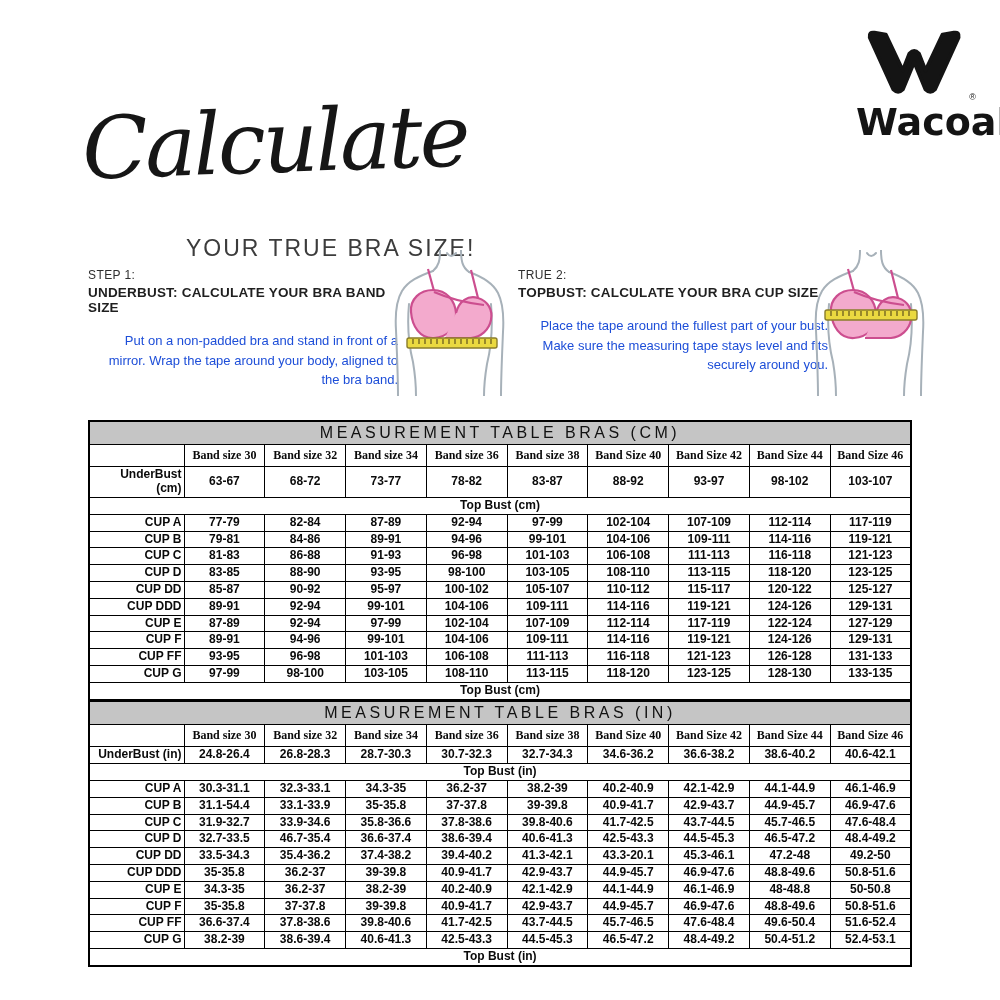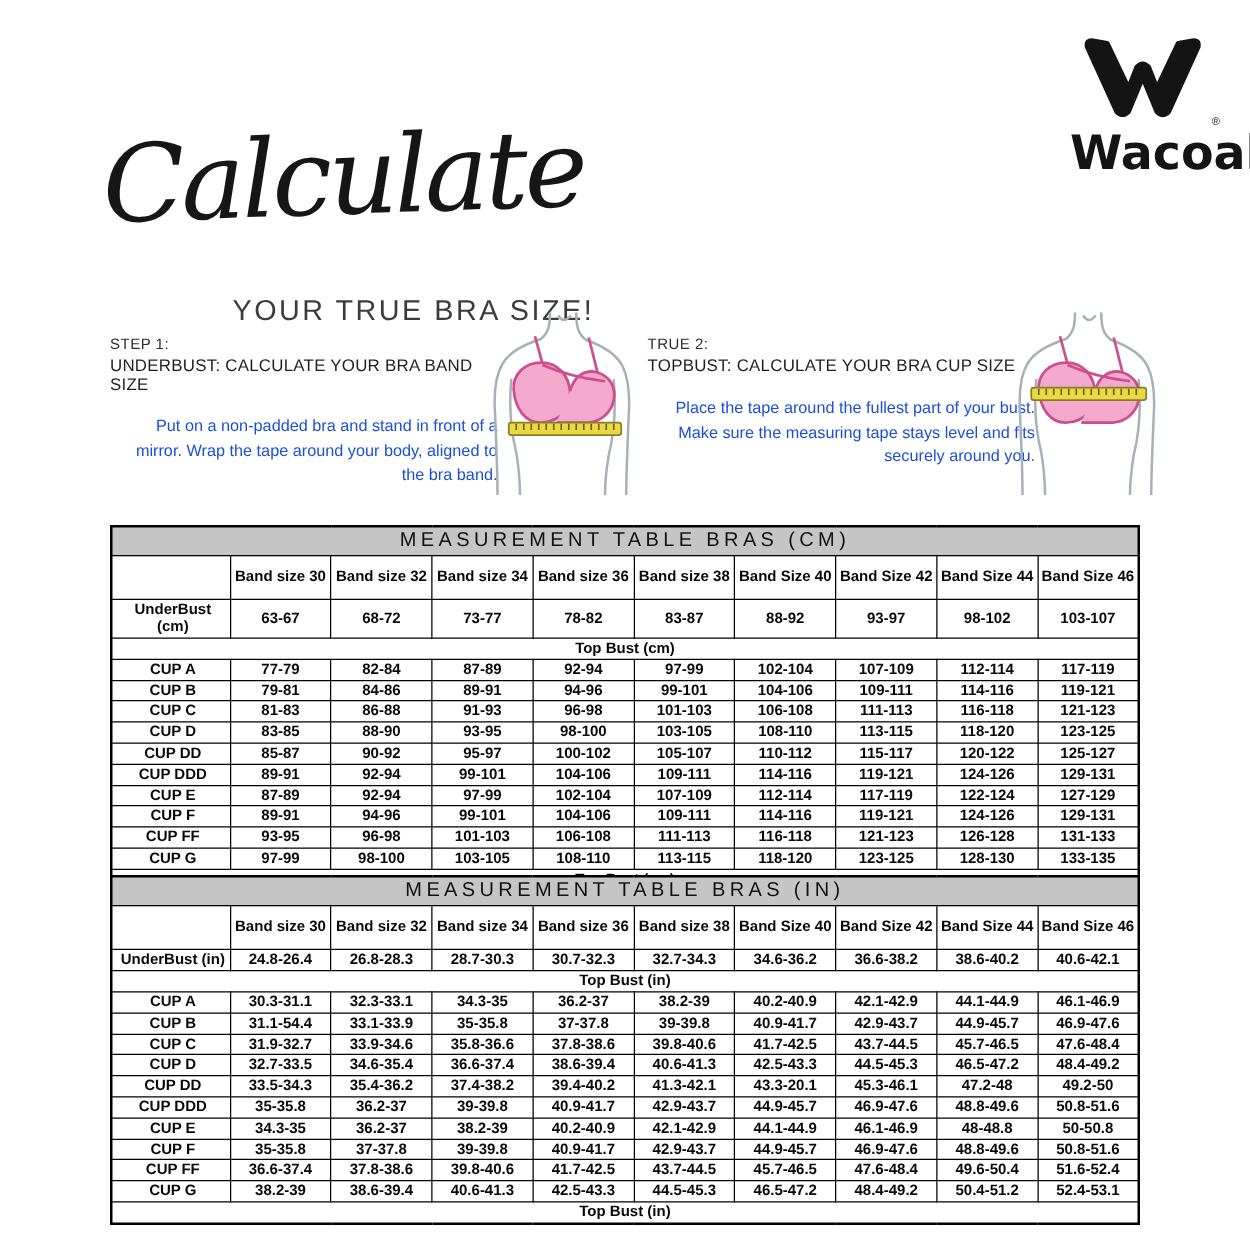--- a/index.html
+++ b/index.html
@@ -15,34 +15,34 @@
 
   
   .script-title { position:absolute; left:82px; top:92px; font-family:"DejaVu Serif", serif; font-style:italic; font-size:86px; color:#161616; letter-spacing:-3px; transform:rotate(-2deg); }
   .subtitle { position:absolute; left:186px; top:203px; font-size:23px; letter-spacing:2px; color:#3c3c3c;margin-top:32px; }
 
   
   .step-text { position:absolute; width:310px; }
   .step-1-text { left:88px; top:268px; }
   .step-2-text { left:518px; top:268px; }
   .step-label { font-size:12px; color:#2e2e2e; letter-spacing:.4px; margin-bottom:3px; }
-  .step-heading { font-size:13.5px; font-weight:normal; color:#1f1f1f; letter-spacing:.2px; margin-bottom:16px; }
+  .step-heading { font-size:13.5px; font-weight:bold; color:#1f1f1f; letter-spacing:.2px; margin-bottom:16px; }
   .step-body { font-size:13px; color:#1d4ed8; line-height:1.5;text-align:right; }
   .illustration { position:absolute; width:125px; height:146px; }
   .illo-1 { left:387px; top:250px; }
   .illo-2 { left:807px; top:250px; }
 
   
   .size-table { position:absolute; left:88px; width:824px; border-collapse:collapse; table-layout:fixed; }
   .table-cm { top:420px; }
   .table-in { top:700px; }
   .size-table th, .size-table td { border:1px solid #000; text-align:center; font-size:12px; font-weight:bold; color:#0a0a0a; padding:1px 2px; line-height:1.15; }
   .size-table .t-title { background:#c5c5c5; font-weight:normal; font-size:16px; letter-spacing:3.5px; color:#111; height:21px; padding:2px 0; }
-  .size-table .t-head { height:35px; }
-  .size-table .t-label { text-align:center; padding-left:5px; }
+  .size-table .t-head { height:22px;font-family:Liberation Serif, serif; }
+  .size-table .t-label { text-align:right; padding-left:5px; }
   .size-table .t-sub { height:15px; font-size:12px; }
   .size-table tr.data-row td { height:16px; }
   .size-table { border:2px solid #000; }
   .size-table col.c-label { width:95px; }
 </style>
 </head>
 <body>
 
 <div class="page">
 
@@ -388,21 +388,21 @@
           <td>37.8-38.6</td>
           <td>39.8-40.6</td>
           <td>41.7-42.5</td>
           <td>43.7-44.5</td>
           <td>45.7-46.5</td>
           <td>47.6-48.4</td>
         </tr>
         <tr class="data-row">
           <td class="t-label">CUP D</td>
           <td>32.7-33.5</td>
-          <td>34.6-35.4</td>
+          <td>46.7-35.4</td>
           <td>36.6-37.4</td>
           <td>38.6-39.4</td>
           <td>40.6-41.3</td>
           <td>42.5-43.3</td>
           <td>44.5-45.3</td>
           <td>46.5-47.2</td>
           <td>48.4-49.2</td>
         </tr>
         <tr class="data-row">
           <td class="t-label">CUP DD</td>

